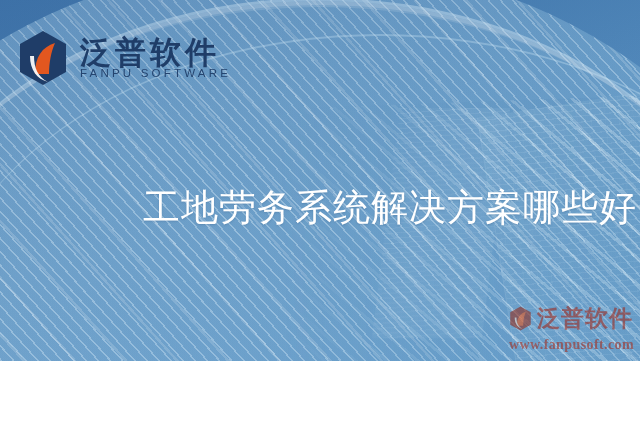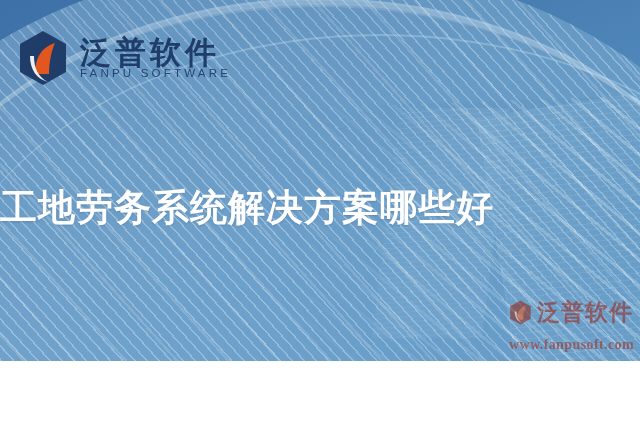--- a/index.html
+++ b/index.html
@@ -206,23 +206,23 @@
     color: #24446f;
     letter-spacing: 3.2px;
   }
 
   
   .headline {
     position: absolute;
     left: 0;
     right: 3px;
     top: 183px;
-    text-align: left;
+    text-align: right;
     font-size: 37px;
-    font-weight: 700;
+    font-weight: 400;
     color: #ffffff;
     letter-spacing: 1px;
     font-family: "DejaVu Sans", "Liberation Sans", sans-serif;
     text-shadow: 0 1px 2px rgba(30,70,110,0.22);
     white-space: nowrap;
   }
 
   
   .watermark {
     position: absolute;
@@ -235,21 +235,21 @@
   .wm-mark { width: 23px; height: 25px; display: block; }
   .wm-cn {
     font-size: 23px;
     font-weight: 700;
     color: #9c2f25;
     letter-spacing: 1px;
     line-height: 1;
     font-family: "DejaVu Sans", "Liberation Sans", sans-serif;
   }
   .wm-url {
-    margin-top: 12px;
+    margin-top: 6px;
     font-size: 14px;
     font-weight: 700;
     color: #a33326;
     letter-spacing: 0.4px;
     font-family: "Liberation Serif", "DejaVu Serif", serif;
   }
 </style>
 </head>
 <body>
 

